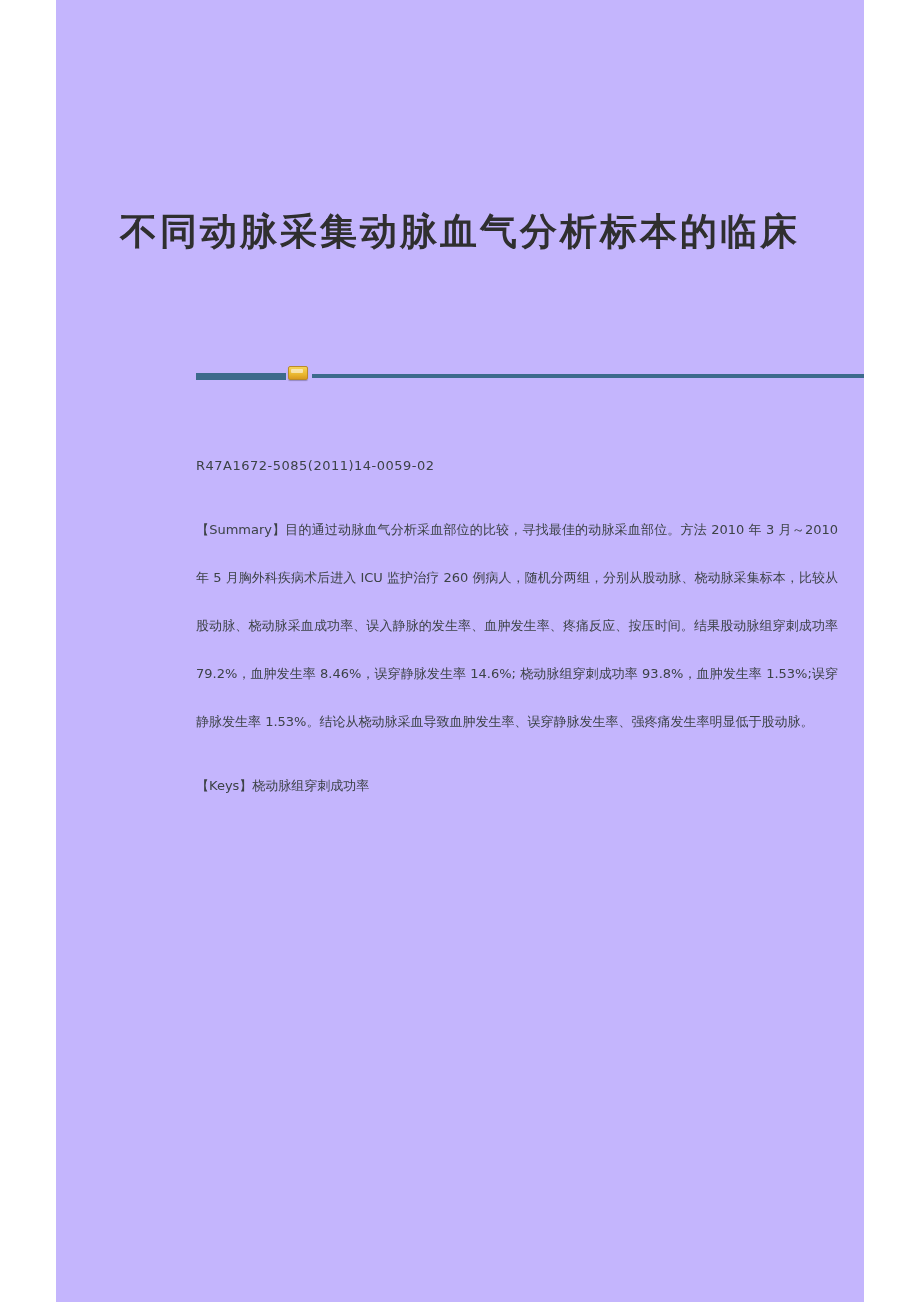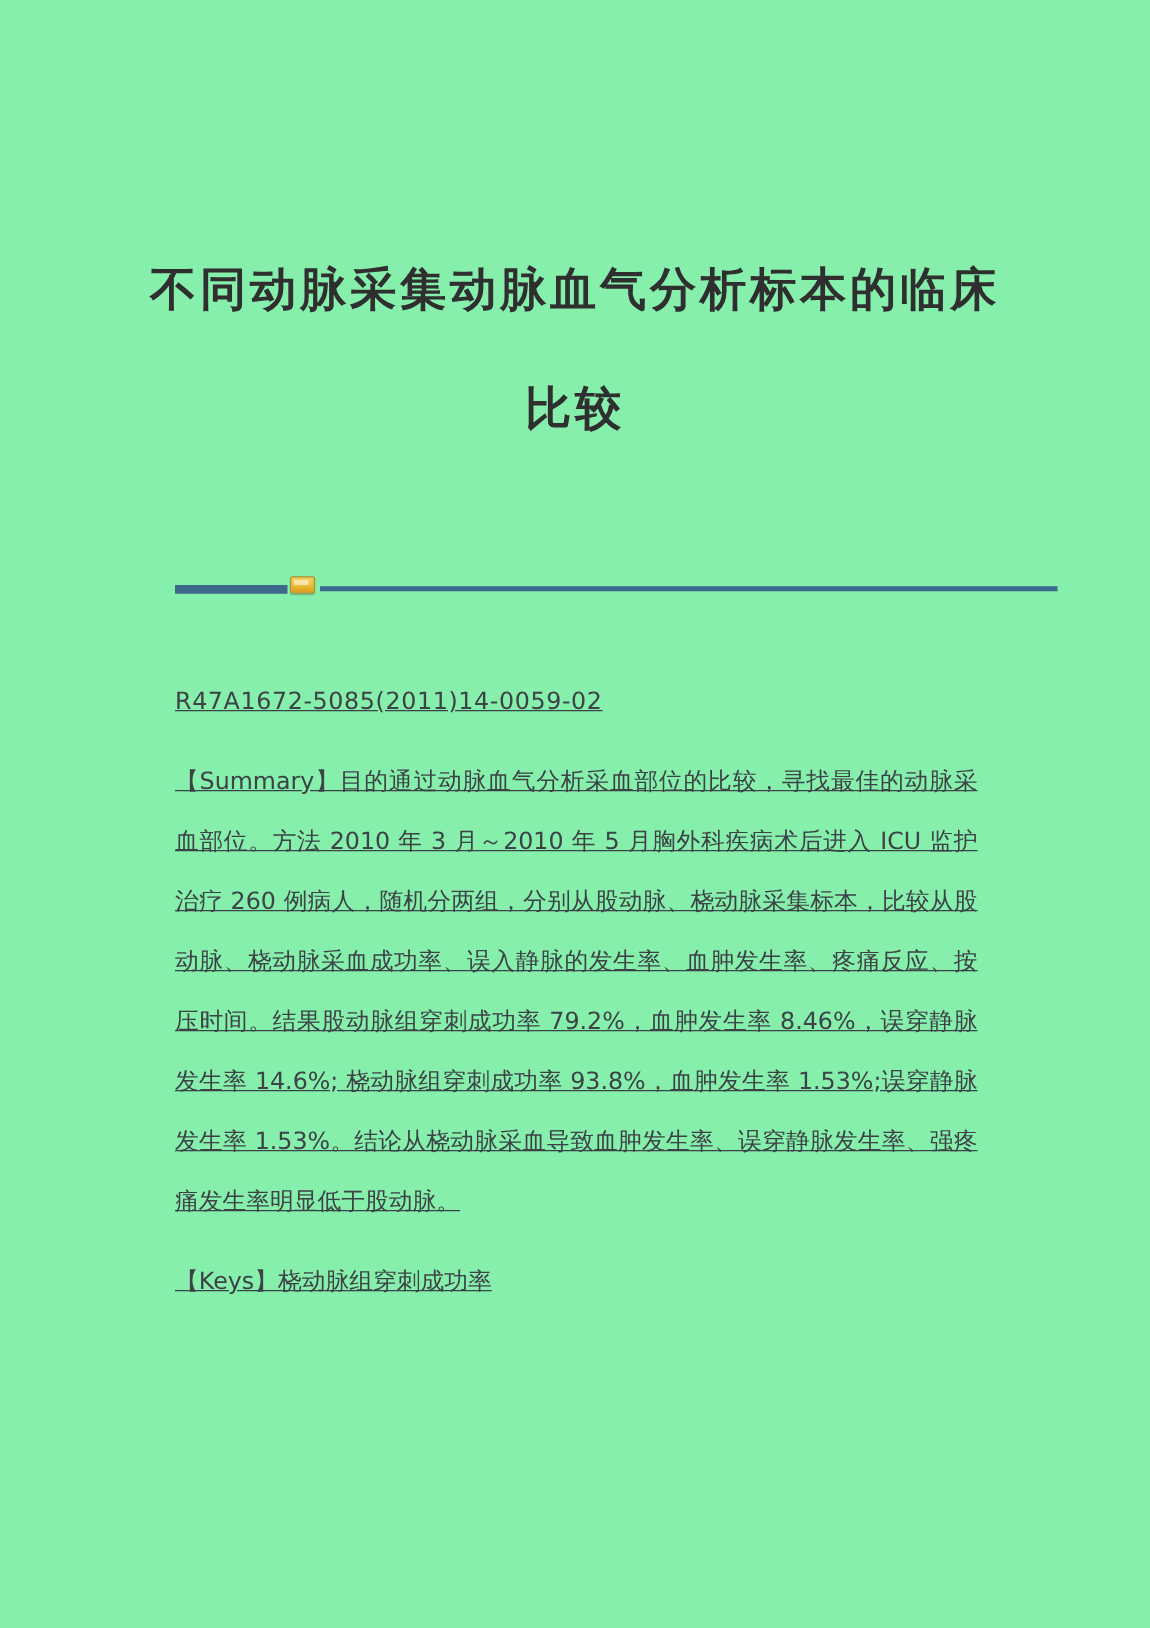--- a/index.html
+++ b/index.html
@@ -2,24 +2,24 @@
 <html><head>
 <meta charset="utf-8">
 <style>
   * { box-sizing: border-box; margin: 0; padding: 0; }
   html, body {
     background: #ffffff;
     font-family: "DejaVu Sans", "Liberation Sans", sans-serif;
   }
   .page {
     position: relative;
-    width: 920px;
+    width: 808px;
     height: 1302px;
     margin: 0 auto;
-    background: #86efac;
+    background: #c4b5fd;
     overflow: hidden;
   }
   
   .title-block {
     padding-top: 213px;
     text-align: center;
     color: #2f2f2f;
   }
   .title-line {
     font-family: "DejaVu Serif", "Liberation Serif", serif;
@@ -64,42 +64,40 @@
   .divider-thin {
     flex: 1;
     height: 4px;
     background: #3d6a8c;
   }
   
   .content {
     margin: 56px 80px 0 140px;
     width: 642px;
     color: #3c4246;
-    font-size: 19px;
+    font-size: 13px;
     line-height: 48px;
     text-align: justify;
-    text-decoration: underline;
   }
   .content p {
     margin-bottom: 16px;
     word-break: break-all;
   }
   .article-code {
     text-align: left;
     letter-spacing: 0.5px;
   }
 </style>
 </head>
 <body>
 
 <div class="page">
 
   <div class="title-block">
     <div class="title-line">不同动脉采集动脉血气分析标本的临床</div>
-    <div class="title-line">比较</div>
   </div>
 
   <div class="divider">
     <div class="divider-thick"></div>
     <div class="divider-icon"></div>
     <div class="divider-thin"></div>
   </div>
 
   <div class="content">
     <p class="article-code">R47A1672-5085(2011)14-0059-02</p>

